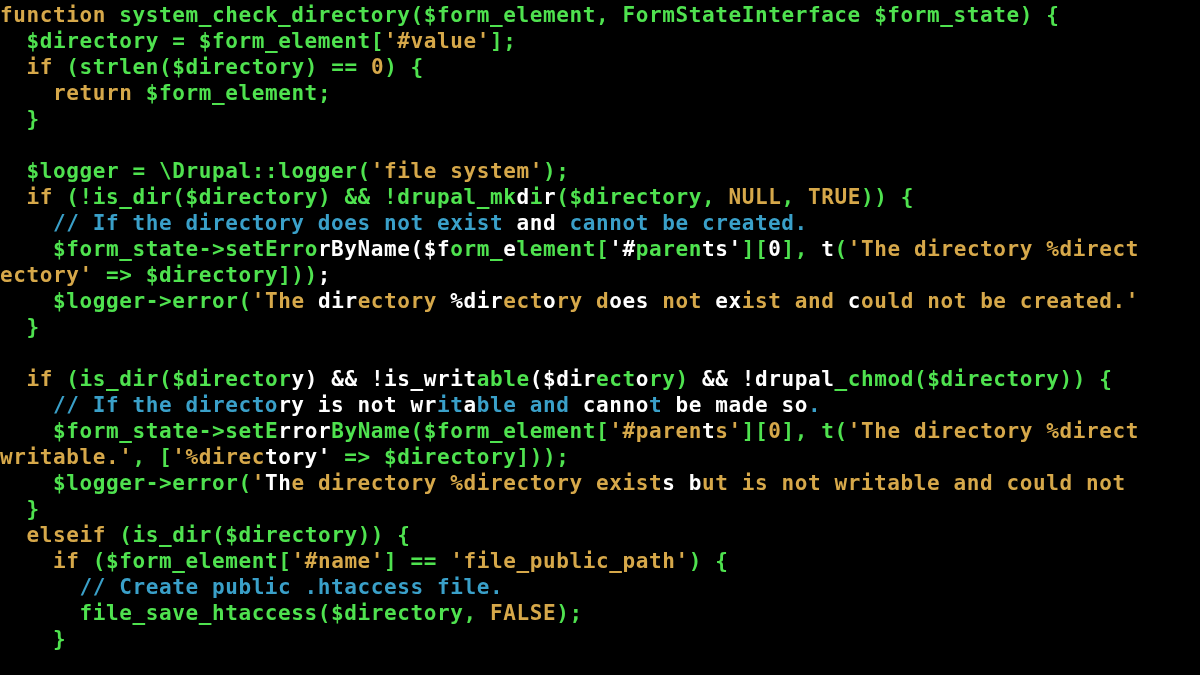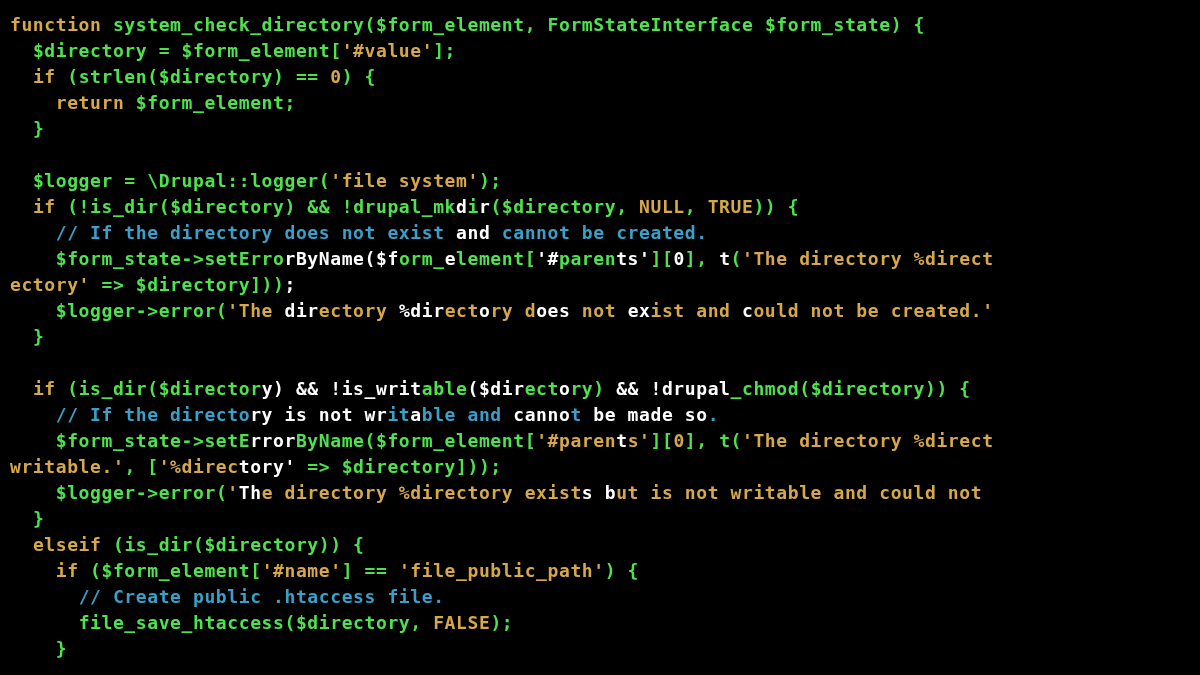--- a/index.html
+++ b/index.html
@@ -4,24 +4,24 @@
 <style>
   html, body {
     margin: 0;
     padding: 0;
     background: #000000;
     width: 1200px;
     height: 675px;
     overflow: hidden;
   }
   pre.code {
-    margin: 10px;
+    margin: 0;
     padding: 2px 0 0 0;
     font-family: "Menlo", "Consolas", "DejaVu Sans Mono", monospace;
-    font-size: 18px;
+    font-size: 21px;
     line-height: 26px;
     letter-spacing: 0.6px;
     white-space: pre;
     font-weight: 600;
     color: #4fe24f;
   }
   .kw   { color: #d6a84a; }   
   .fn   { color: #4fe24f; }   
   .var  { color: #4fe24f; }   
   .op   { color: #4fe24f; }   

